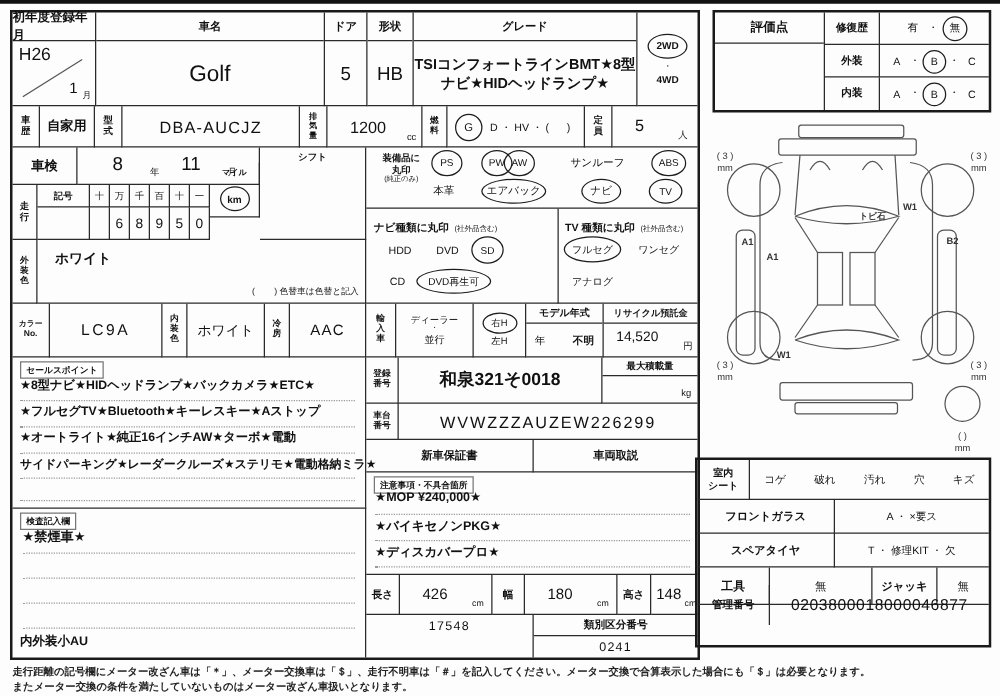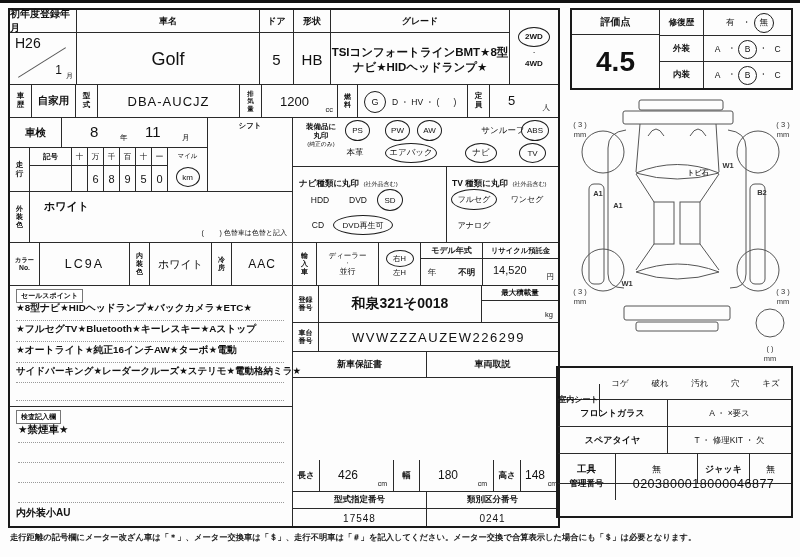--- a/index.html
+++ b/index.html
@@ -110,21 +110,21 @@
     <div class="abs br bb hc" style="left:94px;top:138px;width:16px;height:18px;font-size:7.5px;">千</div>
     <div class="abs br bb hc" style="left:110px;top:138px;width:16px;height:18px;font-size:7.5px;">百</div>
     <div class="abs br bb hc" style="left:126px;top:138px;width:16px;height:18px;font-size:7.5px;">十</div>
     <div class="abs br bb hc" style="left:142px;top:138px;width:16px;height:18px;font-size:7.5px;">一</div>
     <div class="abs br bb hc" style="left:62px;top:156px;width:16px;height:26px;font-size:11px;"></div>
     <div class="abs br bb hc" style="left:78px;top:156px;width:16px;height:26px;font-size:11px;">6</div>
     <div class="abs br bb hc" style="left:94px;top:156px;width:16px;height:26px;font-size:11px;">8</div>
     <div class="abs br bb hc" style="left:110px;top:156px;width:16px;height:26px;font-size:11px;">9</div>
     <div class="abs br bb hc" style="left:126px;top:156px;width:16px;height:26px;font-size:11px;">5</div>
     <div class="abs br bb hc" style="left:142px;top:156px;width:16px;height:26px;font-size:11px;">0</div>
-    <div class="abs br bb" style="left:158px;top:138px;width:40px;height:44px;">
+    <div class="abs br bb" style="left:158px;top:120px;width:40px;height:44px;font-weight:bold;">
       <div class="hc" style="height:16px;font-size:6.5px;">マイル</div>
       <div class="hc" style="height:26px;">
         <span class="circ circled" style="width:24px;height:20px;font-size:8px;">km</span>
       </div>
     </div>
 
     <div class="abs br bb" style="left:198px;top:108px;width:85px;height:74px;">
       <div class="hc" style="height:16px;font-size:7.5px;font-weight:bold;">シフト</div>
     </div>
 
@@ -137,22 +137,22 @@
     </div>
 
     <div class="abs bb" style="left:283px;top:108px;width:265px;height:49px;">
       <div class="abs" style="left:4px;top:4px;width:48px;text-align:center;line-height:1.25;">
         <div style="font-size:7.5px;font-weight:bold;">装備品に</div>
         <div style="font-size:7.5px;font-weight:bold;">丸印</div>
         <div style="font-size:5.8px;">(純正のみ)</div>
       </div>
       <span class="circ abs circled" style="left:52px;top:2px;width:25px;height:21px;font-size:8px;">PS</span>
       <span class="circ abs circled" style="left:92px;top:2px;width:25px;height:21px;font-size:8px;">PW</span>
-      <span class="circ abs circled" style="left:124px;top:2px;width:25px;height:21px;font-size:8px;">AW</span>
-      <span class="circ abs" style="left:158px;top:2px;width:54px;height:21px;font-size:8.5px;margin-left:25px;">サンルーフ</span>
+      <span class="circ abs circled" style="left:110px;top:2px;width:25px;height:21px;font-size:8px;">AW</span>
+      <span class="circ abs" style="left:158px;top:2px;width:54px;height:21px;font-size:8.5px;">サンルーフ</span>
       <span class="circ abs circled" style="left:228px;top:2px;width:28px;height:21px;font-size:8px;">ABS</span>
       <span class="circ abs" style="left:46px;top:25px;width:32px;height:20px;font-size:8.5px;text-align:right;">本革</span>
       <span class="circ abs circled" style="left:92px;top:25px;width:52px;height:20px;font-size:8.5px;">エアバック</span>
       <span class="circ abs circled" style="left:172px;top:25px;width:32px;height:20px;font-size:8.5px;">ナビ</span>
       <span class="circ abs circled" style="left:226px;top:25px;width:27px;height:20px;font-size:8px;">TV</span>
     </div>
 
     <div class="abs br bb" style="left:283px;top:157px;width:154px;height:76px;">
       <div class="abs" style="left:6px;top:5px;">
         <span style="font-size:8.5px;font-weight:bold;">ナビ種類に丸印</span>
@@ -224,39 +224,44 @@
     </div>
 
     <div class="abs br bb hc" style="left:283px;top:313px;width:26px;height:29px;">
       <span class="vl" style="width:16px;font-size:7px;">車台番号</span>
       </div>
     <div class="abs bb hc" style="left:309px;top:313px;width:239px;height:29px;font-size:13px;letter-spacing:1.5px;">WVWZZZAUZEW226299</div>
 
     <div class="abs br bb hc" style="left:283px;top:342px;width:134px;height:26px;font-size:9px;font-weight:bold;">新車保証書</div>
     <div class="abs bb hc" style="left:417px;top:342px;width:131px;height:26px;font-size:9px;font-weight:bold;">車両取説</div>
 
+    <div class="abs bb" style="left:283px;top:368px;width:265px;height:82px;">
+      <span class="tab abs" style="left:6px;top:3px;">注意事項・不具合箇所</span>
+      <div class="abs dot" style="left:7px;top:15px;width:252px;height:19px;font-size:10px;font-weight:bold;white-space:nowrap;">★MOP ¥240,000★</div>
+      <div class="abs dot" style="left:7px;top:36px;width:252px;height:19px;font-size:10px;font-weight:bold;white-space:nowrap;">★バイキセノンPKG★</div>
+      <div class="abs dot" style="left:7px;top:57px;width:252px;height:19px;font-size:10px;font-weight:bold;white-space:nowrap;">★ディスカバープロ★</div>
+    </div>
 
     <div class="abs br bb hc hdr" style="left:283px;top:450px;width:27px;height:32px;font-size:8.5px;">長さ</div>
     <div class="abs br bb" style="left:310px;top:450px;width:74px;height:32px;">
       <span class="abs" style="left:18px;top:8px;font-size:12px;">426</span>
       <span class="abs" style="right:6px;bottom:4px;font-size:7px;">cm</span>
     </div>
     <div class="abs br bb hc hdr" style="left:384px;top:450px;width:26px;height:32px;font-size:8.5px;">幅</div>
     <div class="abs br bb" style="left:410px;top:450px;width:74px;height:32px;">
       <span class="abs" style="left:18px;top:8px;font-size:12px;">180</span>
       <span class="abs" style="right:6px;bottom:4px;font-size:7px;">cm</span>
     </div>
     <div class="abs br bb hc hdr" style="left:484px;top:450px;width:27px;height:32px;font-size:8.5px;">高さ</div>
     <div class="abs bb" style="left:511px;top:450px;width:37px;height:32px;">
       <span class="abs" style="left:4px;top:8px;font-size:12px;">148</span>
       <span class="abs" style="right:1px;bottom:4px;font-size:7px;">cm</span>
     </div>
 
     <div class="abs br" style="left:283px;top:482px;width:134px;height:34px;">
-      <div class="bb hc hdr" style="height:16px;font-size:8.5px;">型式指定番号</div>
       <div class="hc" style="height:18px;font-size:10px;letter-spacing:1px;">17548</div>
     </div>
     <div class="abs" style="left:417px;top:482px;width:131px;height:34px;">
       <div class="bb hc hdr" style="height:16px;font-size:8.5px;">類別区分番号</div>
       <div class="hc" style="height:18px;font-size:10px;letter-spacing:1px;">0241</div>
     </div>
 
     <div class="abs br bb" style="left:0;top:276px;width:283px;height:121px;">
       <span class="tab abs" style="left:6px;top:3px;">セールスポイント</span>
       <div class="abs dot" style="left:6px;top:16px;width:268px;height:19px;font-size:9.8px;font-weight:bold;white-space:nowrap;">★8型ナビ★HIDヘッドランプ★バックカメラ★ETC★</div>
@@ -272,21 +277,20 @@
       <div class="abs dot" style="left:8px;top:38px;width:266px;height:18px;"></div>
       <div class="abs dot" style="left:8px;top:58px;width:266px;height:18px;"></div>
       <div class="abs dot" style="left:8px;top:78px;width:266px;height:18px;"></div>
       <div class="abs" style="left:6px;top:99px;font-size:10px;font-weight:bold;">内外装小AU</div>
     </div>
   </div>
 
   <div class="abs box2" style="left:570px;top:8px;width:223px;height:82px;">
     <div class="abs br" style="left:0;top:0;width:88px;height:78px;">
       <div class="bb hc hdr" style="height:24px;font-size:10px;">評価点</div>
-      <div class="hc" style="height:54px;font-size:28px;font-weight:bold;">4.5</div>
     </div>
     <div class="abs bb" style="left:88px;top:0;width:131px;height:26px;">
       <div class="abs br hc hdr" style="left:0;top:0;width:44px;height:26px;font-size:8.5px;">修復歴</div>
       <div class="abs hc" style="left:44px;top:0;width:87px;height:26px;gap:3px;font-size:8.5px;">
         <span class="circ" style="width:18px;height:18px;">有</span>
         <span>・</span>
         <span class="circ circled" style="width:20px;height:20px;">無</span>
       </div>
     </div>
     <div class="abs bb" style="left:88px;top:26px;width:131px;height:26px;">
@@ -351,21 +355,21 @@
       <text x="62" y="116">A1</text>
       <text x="172" y="76">W1</text>
       <text x="142" y="83" font-size="7">トビ石</text>
       <text x="206" y="103">B2</text>
       <text x="71" y="194">W1</text>
     </g>
   </svg>
 
   <div class="abs box2" style="left:556px;top:366px;width:237px;height:152px;">
     <div class="abs bb" style="left:0;top:0;width:233px;height:32px;">
-      <div class="abs br hc" style="left:0;top:16px;width:42px;height:32px;line-height:1.3;font-weight:bold;">
+      <div class="abs br hc" style="left:0;top:0;width:42px;height:32px;flex-direction:column;line-height:1.3;font-weight:bold;">
         <span style="font-size:8px;">室内</span>
         <span style="font-size:8px;">シート</span>
       </div>
       <div class="abs hc" style="left:42px;top:0;width:191px;height:32px;justify-content:space-around;font-size:8.5px;">
         <span>コゲ</span>
         <span>破れ</span>
         <span>汚れ</span>
         <span>穴</span>
         <span>キズ</span>
       </div>
@@ -385,14 +389,15 @@
       <div class="abs hc" style="left:192px;top:0;width:41px;height:30px;font-size:9px;">無</div>
     </div>
     <div class="abs" style="left:0;top:100px;width:233px;height:32px;">
       <div class="abs br hc hdr" style="left:0;top:0;width:58px;height:32px;font-size:8.5px;">管理番号</div>
       <div class="abs hc" style="left:58px;top:0;width:175px;height:32px;font-size:12.5px;letter-spacing:0.5px;">0203800018000046877</div>
     </div>
   </div>
 
   <div class="abs" style="left:10px;top:531px;width:784px;font-size:8.3px;line-height:1.45;color:#222;font-weight:bold;">
     <div>走行距離の記号欄にメーター改ざん車は「＊」、メーター交換車は「＄」、走行不明車は「＃」を記入してください。メーター交換で合算表示した場合にも「＄」は必要となります。</div>
+    <div>またメーター交換の条件を満たしていないものはメーター改ざん車扱いとなります。</div>
   </div>
 </div>
 
 </body></html>

